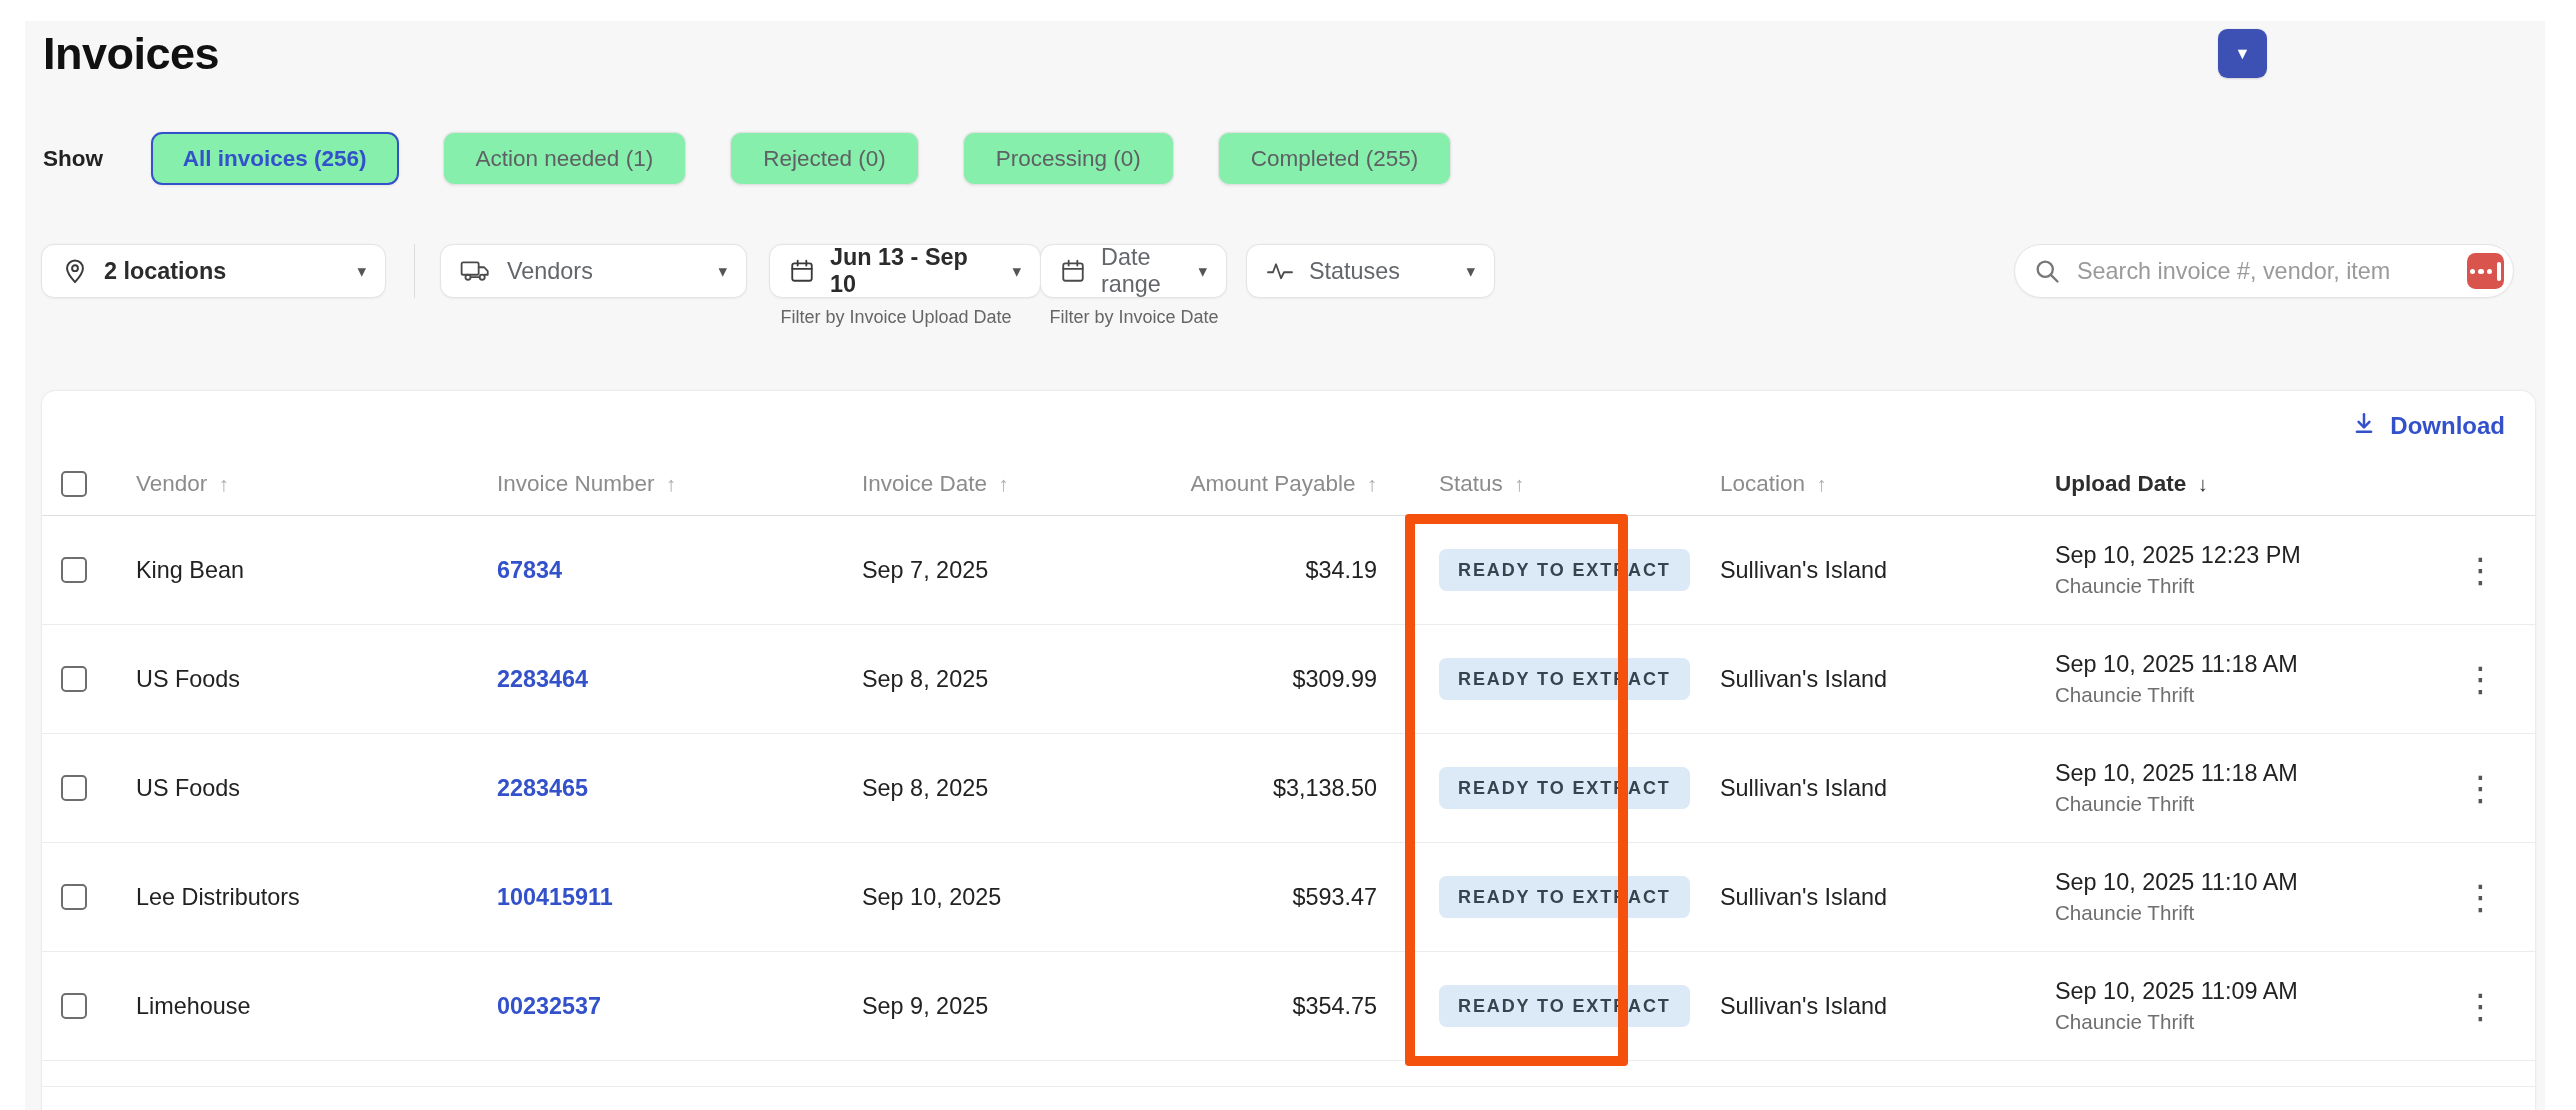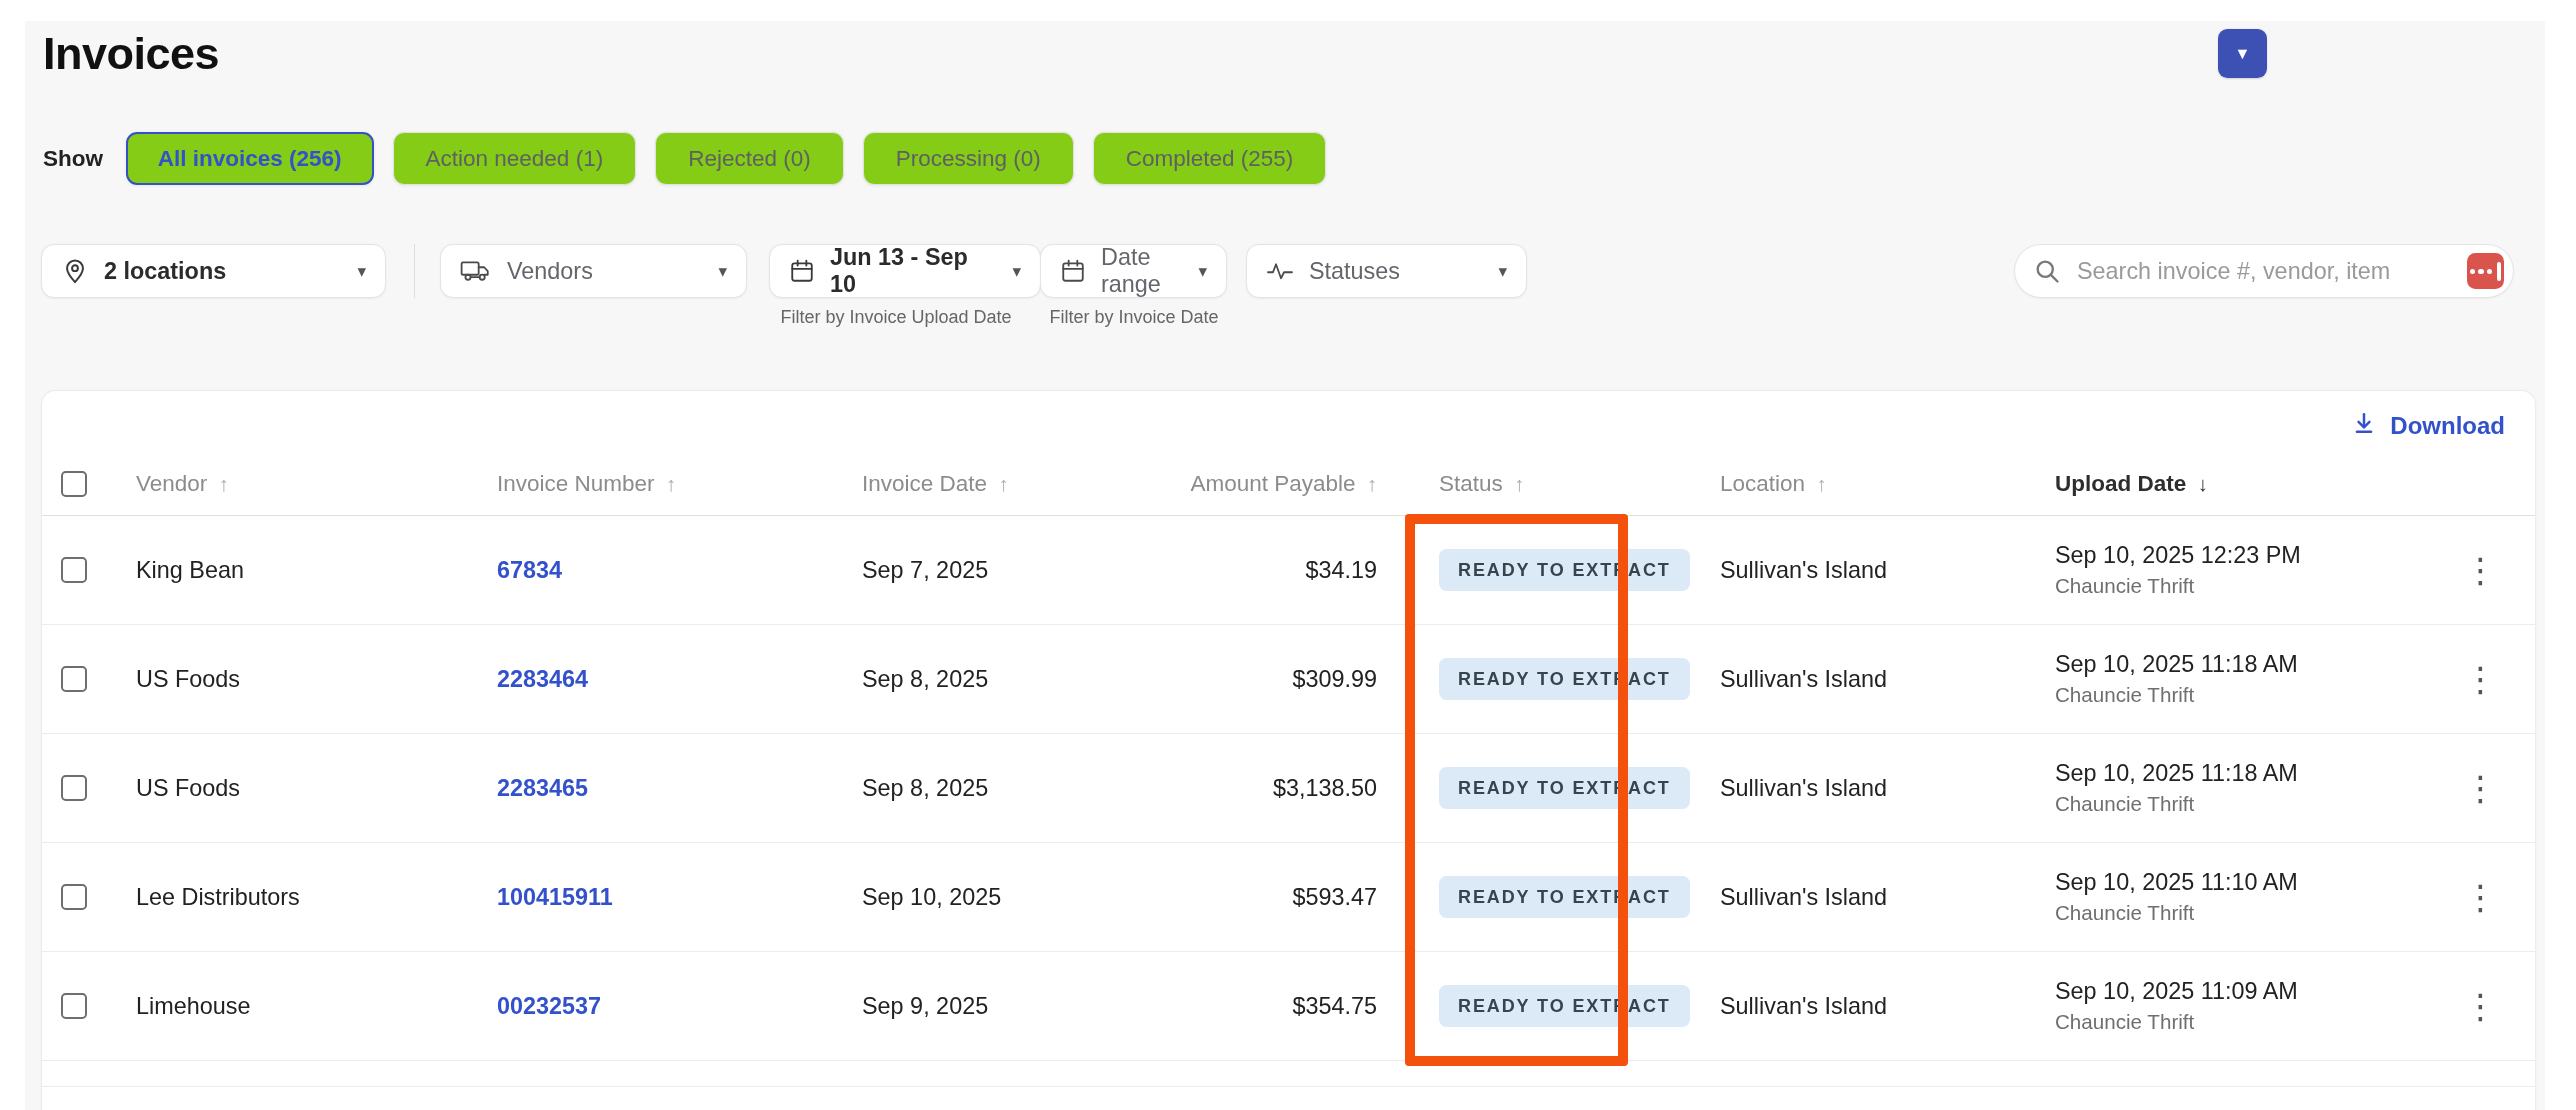--- a/index.html
+++ b/index.html
@@ -24,22 +24,22 @@
     box-shadow:0 0.9px 1.9px rgba(0,0,0,.15);}
   .upload-main{background:var(--button_blue);color:#fff;display:flex;align-items:center;gap:15px;
     padding:0 28px 0 24px;font-size:24px;font-weight:700;cursor:pointer;border:none;}
   .upload-caret{background:var(--button_blue);border-left:1.9px solid rgba(255,255,255,.65);width:49px;
     display:flex;align-items:center;justify-content:center;color:#fff;font-size:16px;cursor:pointer;border:none;}
   .upload-icon svg{display:block;}
 
   
   .show-row{position:absolute;left:43px;top:123px;height:71px;display:flex;align-items:center;gap:19px;}
   .show-label{font-size:22.5px;font-weight:700;color:#222;margin-right:3.7px;}
-  .pill{height:53px;display:flex;align-items:center;padding:0 32px;background:#84cc16;border:0.9px solid #E2E2E2;
-    border-radius:11.2px;font-size:22.5px;color:#5E6063;box-shadow:0 0.9px 2.8px rgba(0,0,0,.07);cursor:pointer;white-space:nowrap;}
+  .pill{height:53px;display:flex;align-items:center;padding:0 32px;background:#86efac;border:0.9px solid #E2E2E2;
+    border-radius:11.2px;font-size:22.5px;color:#5E6063;box-shadow:0 0.9px 2.8px rgba(0,0,0,.07);cursor:pointer;white-space:nowrap;margin-left:25px;}
   .pill.selected{border:2.8px solid var(--accent_blue);color:var(--accent_blue);font-weight:700;padding:0 30px;}
 
   
   .filter-ctl{position:absolute;top:244px;height:54px;background:#fff;border:0.9px solid var(--border_light);
     border-radius:13px;box-shadow:0 0.9px 1.9px rgba(0,0,0,.05);display:flex;align-items:center;gap:15px;
     padding:0 19px;font-size:23.4px;color:var(--text_gray);cursor:pointer;}
   .filter-ctl .caret{margin-left:auto;color:#555;font-size:17px;}
   .filter-ctl.dark{color:#2B2B2B;font-weight:600;}
   .v-divider{position:absolute;left:414px;top:244px;width:0.9px;height:54px;background:#DDDDDD;}
   .helper{position:absolute;top:307px;font-size:18px;color:#666;text-align:center;}
@@ -169,21 +169,21 @@
         <line x1="3" y1="10" x2="21" y2="10"></line>
         <line x1="8" y1="2.5" x2="8" y2="7"></line>
         <line x1="16" y1="2.5" x2="16" y2="7"></line>
     </svg>
   </span>
   <span>Date range</span>
   <span class="caret">▾</span>
 </div>
 <div class="helper" style="left:970px;width:328px;">Filter by Invoice Date</div>
 
-<div class="filter-ctl" style="left:1246px;width:281px;">
+<div class="filter-ctl" style="left:1246px;width:249px;">
   <span class="ctl-icon">
     <svg width="28" height="22.5" viewBox="0 0 28 20" fill="none" stroke="#4A4A4A" stroke-width="1.8" stroke-linecap="round" stroke-linejoin="round">
       <path d="M2 11h5l3-8 5 14 3-6h8"></path>
     </svg>
   </span>
   <span>Statuses</span>
   <span class="caret">▾</span>
 </div>
 
 <div class="search-wrap">

